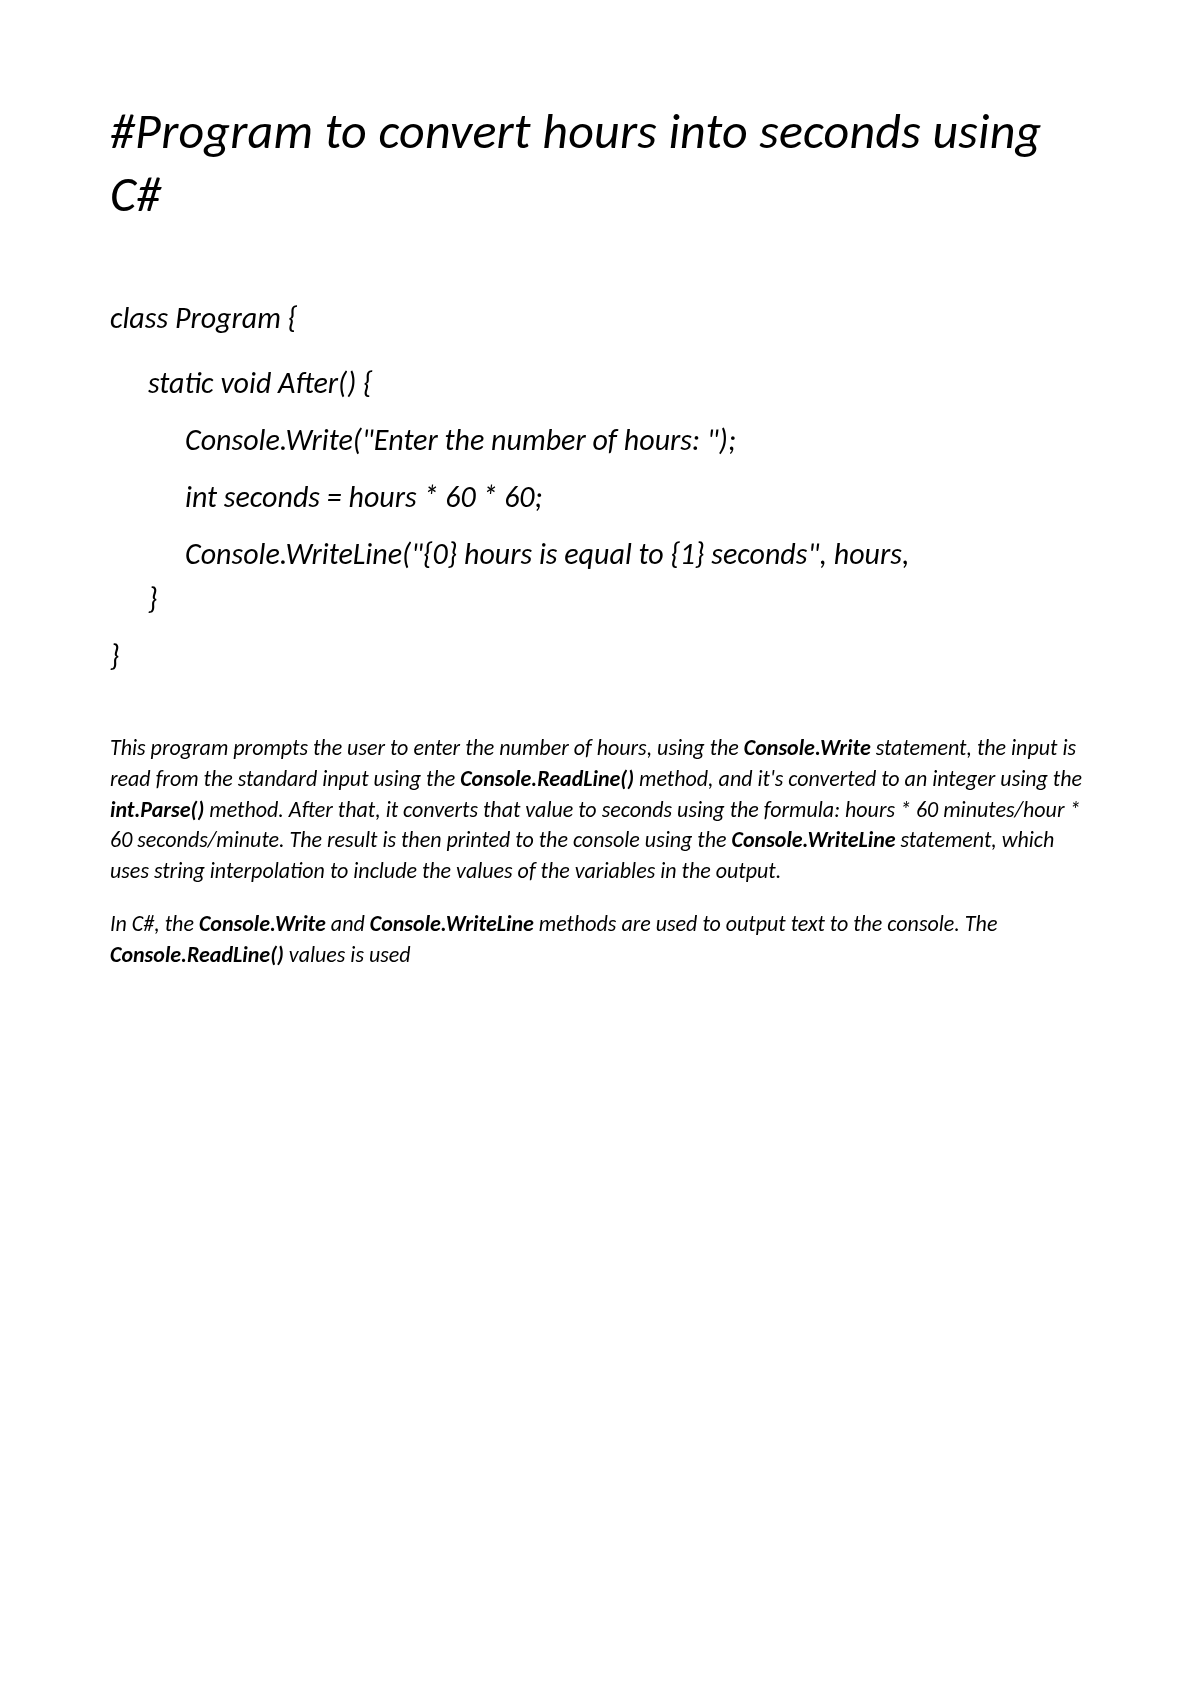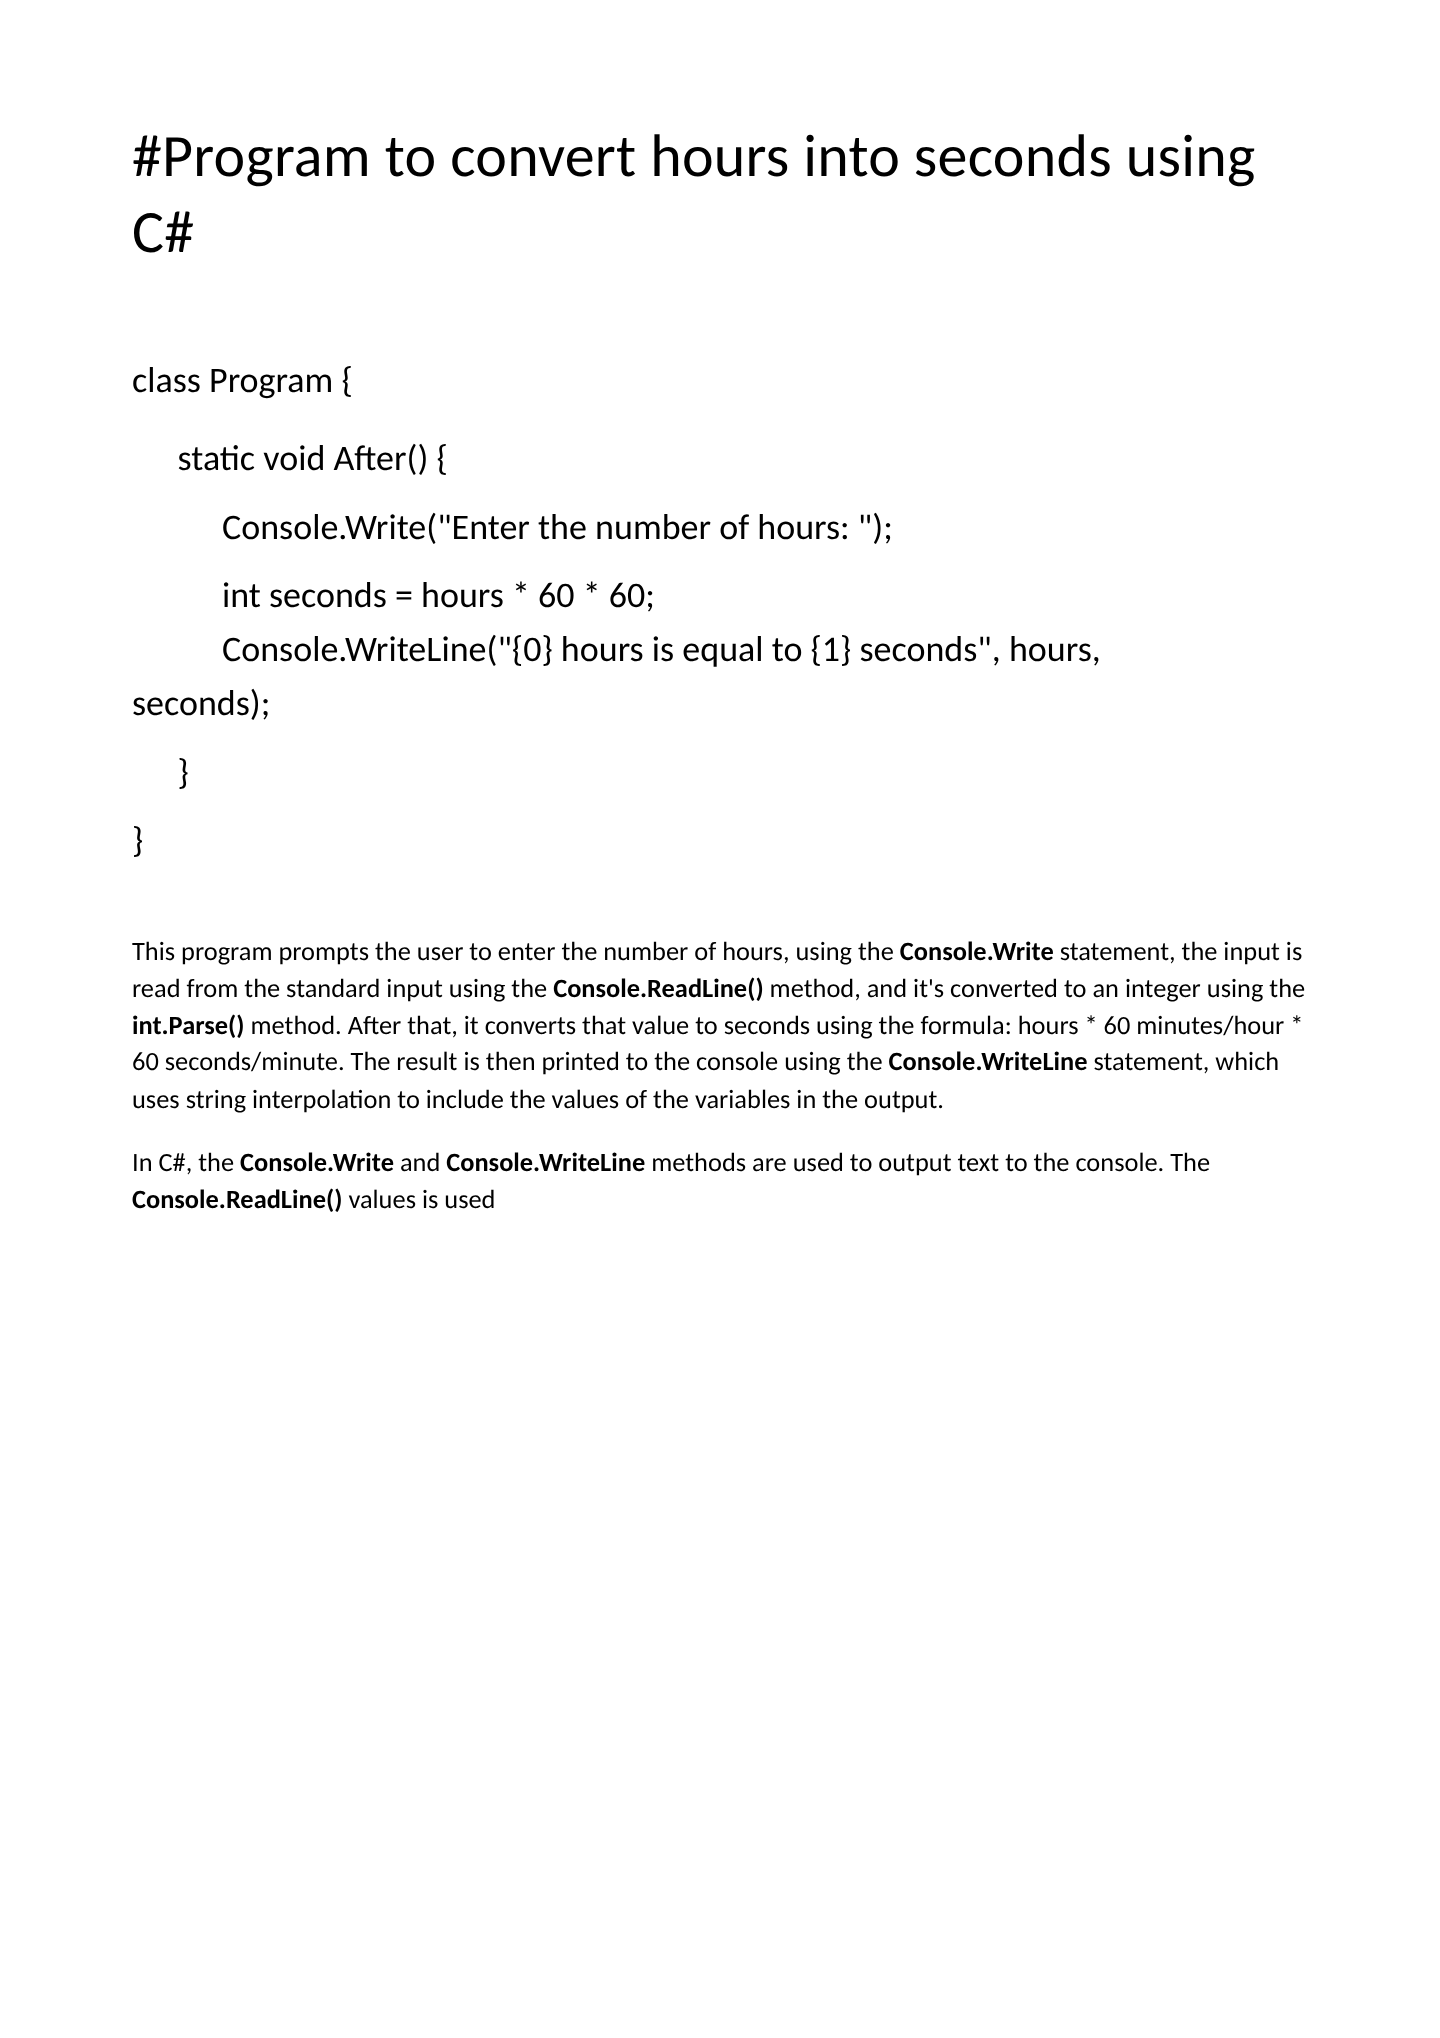--- a/index.html
+++ b/index.html
@@ -1,18 +1,19 @@
 <!DOCTYPE html>
 <html><head>
   <meta charset="utf-8">
   <style>
     * {
       margin: 0;
       padding: 0;
       box-sizing: border-box;
+      font-style: italic;
     }
     body {
       width: 1200px;
       height: 1698px;
       background: #ffffff;
       font-family: Calibri, 'Segoe UI', Arial, sans-serif;
       color: #000000;
       padding: 100px 110px 100px 110px;
     }
     h1 {
@@ -40,20 +41,21 @@
     .code-line-3 {
       padding-left: 75px;
       margin-bottom: 12px;
     }
     .code-line-4 {
       padding-left: 75px;
       margin-bottom: 12px;
     }
     .code-line-5 {
       padding-left: 75px;
+      margin-bottom: 12px;
     }
     .code-line-6 {
       padding-left: 75px;
       margin-bottom: 0px;
     }
     .code-line-6b {
       margin-bottom: 12px;
     }
     .code-line-7 {
       padding-left: 38px;
@@ -75,21 +77,20 @@
 <body>
 
 <h1>#Program to convert hours into seconds using C#</h1>
 
 <div class="code-block">
   <div class="code-line-1">class Program {</div>
   <div class="code-line-2">static void After() {</div>
   <div class="code-line-3">Console.Write("Enter the number of hours: ");</div>
   <div class="code-line-5">int seconds = hours * 60 * 60;</div>
   <div class="code-line-6">Console.WriteLine("{0} hours is equal to {1} seconds", hours,</div>
-  <div class="code-line-6b">seconds);</div>
   <div class="code-line-7">}</div>
   <div class="code-line-8">}</div>
 </div>
 
 <p class="para">
   <span>This program prompts the user to enter the number of hours, using the </span><span class="bold">Console.Write</span><span> statement, the input is read from the standard input using the </span><span class="bold">Console.ReadLine()</span><span> method, and it's converted to an integer using the </span><span class="bold">int.Parse()</span><span> method. After that, it converts that value to seconds using the formula: hours * 60 minutes/hour * 60 seconds/minute. The result is then printed to the console using the </span><span class="bold">Console.WriteLine</span><span> statement, which uses string interpolation to include the values of the variables in the output.</span>
 </p>
 
 <p class="para">
   <span>In C#, the </span><span class="bold">Console.Write</span><span> and </span><span class="bold">Console.WriteLine</span><span> methods are used to output text to the console. The </span><span class="bold">Console.ReadLine()</span><span> values is used</span>

